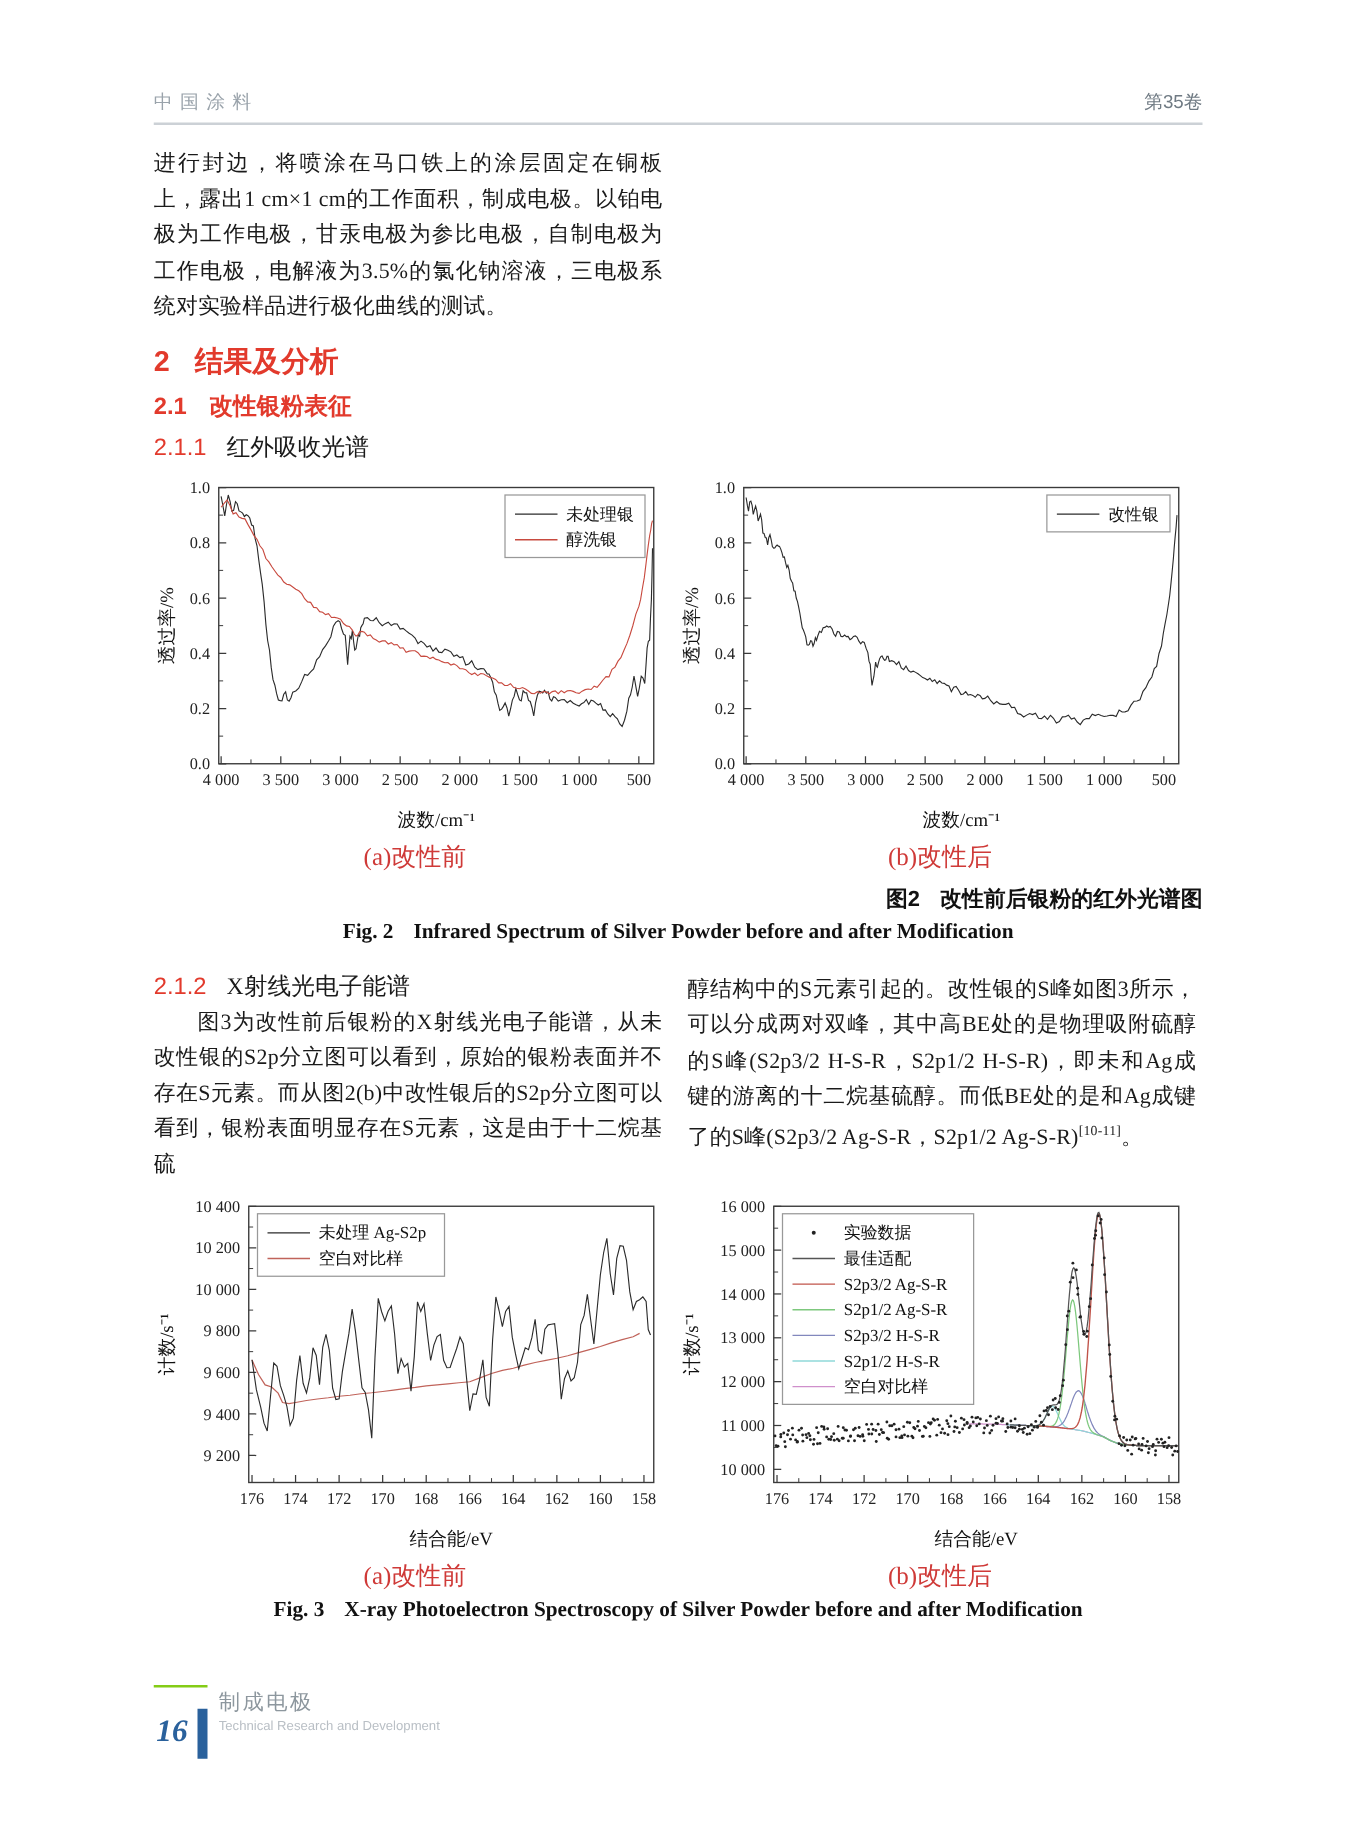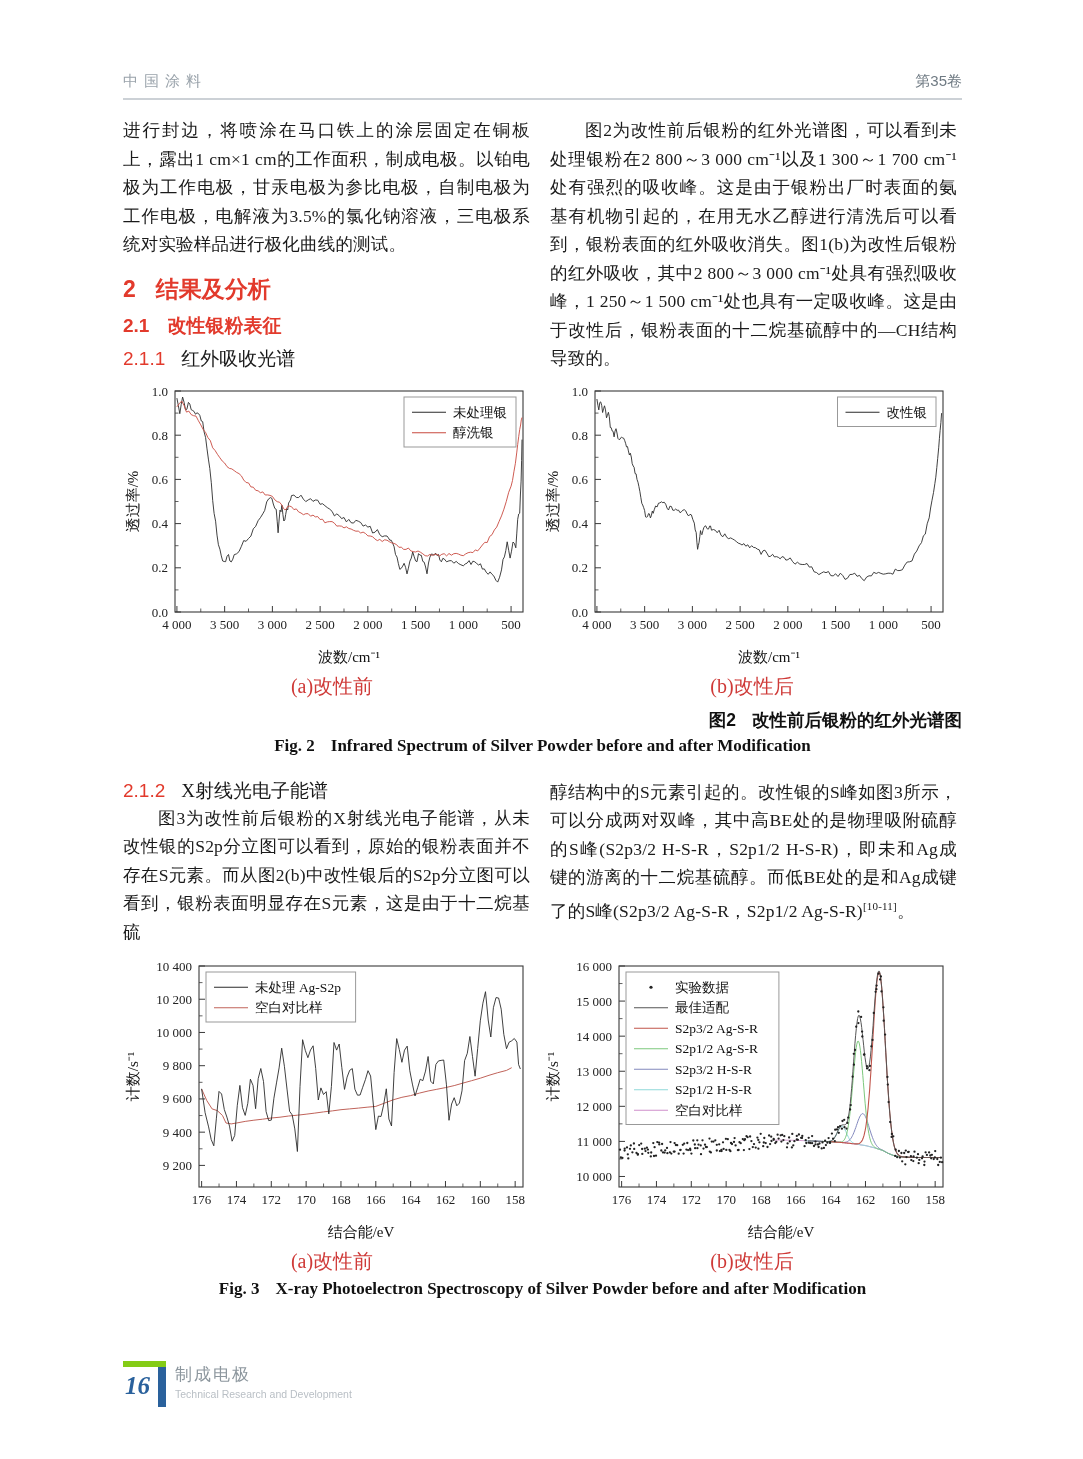--- a/index.html
+++ b/index.html
@@ -30,21 +30,21 @@
   .subcaps{display:flex;gap:6px;margin-left:2px;margin-top:5px;}
   .subcap{width:414px;text-align:center;color:#cf3a38;font-size:20px;}
   .figtitle-cn{text-align:right;margin-top:8px;font-family:"Liberation Sans",sans-serif;
                font-weight:bold;font-size:17.5px;color:#111;}
   .figtitle-en{text-align:center;margin-top:4px;font-family:"Liberation Serif",serif;
                font-weight:bold;font-size:17px;color:#111;}
   .tnum{margin-right:16px;}
   .row2{margin-top:22px;}
   sup{font-size:11px;}
   .ftr{position:absolute;left:123px;bottom:52px;display:flex;align-items:flex-start;}
-  .pgblock{display:flex;align-items:flex-start;border-top:6px solid #84cc16;padding-top:3px;}
+  .pgblock{display:flex;align-items:flex-start;border-top:2px solid #84cc16;padding-top:20px;}
   .pgnum{font-family:"Liberation Serif",serif;font-style:italic;font-weight:bold;
          font-size:25px;color:#2a619c;padding:2px 8px 0 2px;}
   .bluebar{width:8px;height:40px;background:#2a619c;margin-top:-3px;}
   .ftxt{margin-left:9px;margin-top:2px;}
   .ftr-cn{font-family:"Liberation Sans",sans-serif;font-size:17px;color:#8d979e;letter-spacing:2px;}
   .ftr-en{font-family:"Liberation Sans",sans-serif;font-size:10.5px;color:#b9bfc5;margin-top:2px;}
 </style>
 </head>
 <body>
 
@@ -61,23 +61,20 @@
         <p class="body">进行封边，将喷涂在马口铁上的涂层固定在铜板上，露出1 cm×1 cm的工作面积，制成电极。以铂电极为工作电极，甘汞电极为参比电极，自制电极为工作电极，电解液为3.5%的氯化钠溶液，三电极系统对实验样品进行极化曲线的测试。</p>
         <div class="h2">
           <span class="num">2</span><span>结果及分析</span>
         </div>
         <div class="h21">
           <span class="num">2.1</span><span>改性银粉表征</span>
         </div>
         <div class="h3">
           <span class="num">2.1.1</span><span>红外吸收光谱</span>
         </div>
-      </div>
-      <div class="col">
-        <p class="body ind">图2为改性前后银粉的红外光谱图，可以看到未处理银粉在2 800～3 000 cm⁻¹以及1 300～1 700 cm⁻¹处有强烈的吸收峰。这是由于银粉出厂时表面的氨基有机物引起的，在用无水乙醇进行清洗后可以看到，银粉表面的红外吸收消失。图1(b)为改性后银粉的红外吸收，其中2 800～3 000 cm⁻¹处具有强烈吸收峰，1 250～1 500 cm⁻¹处也具有一定吸收峰。这是由于改性后，银粉表面的十二烷基硫醇中的—CH结构导致的。</p>
       </div>
     </div>
 
     <div class="figure">
       <div class="charts-row">
         <div class="chart"><svg width="414" height="287" viewBox="0 0 414 287">
               <rect x="50" y="10" width="348" height="221" fill="#fff" stroke="#3a3a3a" stroke-width="1.1"></rect>
               <line x1="51.90946502057613" y1="231" x2="51.90946502057613" y2="225" stroke="#3a3a3a" stroke-width="1"></line>
               <text x="51.90946502057613" y="248" text-anchor="middle" font-size="13" fill="#222">4 000</text>
               <line x1="75.77777777777777" y1="231" x2="75.77777777777777" y2="227.5" stroke="#3a3a3a" stroke-width="0.8"></line>

